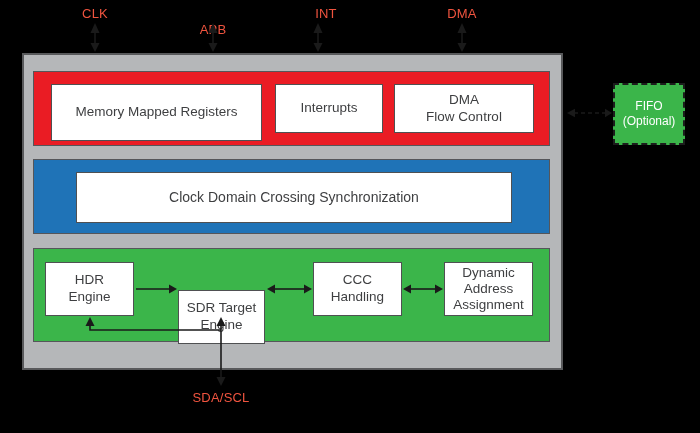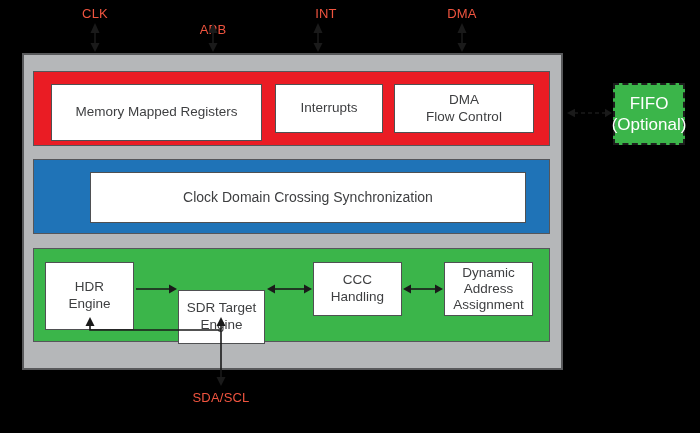--- a/index.html
+++ b/index.html
@@ -27,21 +27,21 @@
   .wbox {
     position:absolute; background:#ffffff; border:1px solid #4F5052;
     box-sizing:border-box; display:flex; align-items:center; justify-content:center;
     text-align:center; font-size:13.5px; line-height:1.24;
     color:var(--box-text,#3E3F41); white-space:pre-line;
   }
   .fifo-box {
     position:absolute; left:613px; top:83px; width:72px; height:62px;
     background:var(--band-green,#3BB54A); border:2px dashed #1c1c1c;
     box-sizing:border-box; display:flex; align-items:center; justify-content:center;
-    text-align:center; font-size:17px; line-height:1.25;
+    text-align:center; font-size:12px; line-height:1.25;
     color:var(--fifo-text,#ffffff); white-space:pre-line;
   }
   #arrow-layer { position:absolute; left:0; top:0; width:700px; height:433px; pointer-events:none; }
   #arrow-layer line, #arrow-layer polyline { stroke:#1A1A1A; stroke-width:1.6; fill:none; }
   #arrow-layer polygon { fill:#1A1A1A; stroke:none; }
   #arrow-layer line.dashed { stroke-dasharray:4 3; }
 </style>
 </head>
 <body>
 
@@ -56,23 +56,23 @@
 
   <div class="band band-red"></div>
   <div class="band band-blue"></div>
   <div class="band band-green"></div>
 
   <div class="wbox" style="left:51px;  top:84px; width:211px; height:57px;">Memory Mapped Registers</div>
   <div class="wbox" style="left:275px; top:84px; width:108px; height:49px;">Interrupts</div>
   <div class="wbox" style="left:394px; top:84px; width:140px; height:49px;">DMA
 Flow Control</div>
 
-  <div class="wbox" style="left:76px; top:172px; width:436px; height:51px; font-size:14px;margin-left:14px;">Clock Domain Crossing Synchronization</div>
+  <div class="wbox" style="left:76px; top:172px; width:436px; height:51px; font-size:14px;">Clock Domain Crossing Synchronization</div>
 
-  <div class="wbox" style="left:45px;  top:262px; width:89px; height:68px;">HDR
+  <div class="wbox" style="left:45px;  top:262px; width:89px; height:54px;">HDR
 Engine</div>
   <div class="wbox" style="left:178px; top:262px; width:87px; height:54px;margin-top:28px;">SDR Target
 Engine</div>
   <div class="wbox" style="left:444px; top:262px; width:89px; height:54px; line-height:1.2;">Dynamic
 Address
 Assignment</div>
   <div class="wbox" style="left:313px; top:262px; width:89px; height:54px;">CCC
 Handling</div>
 
   <div class="fifo-box">FIFO

